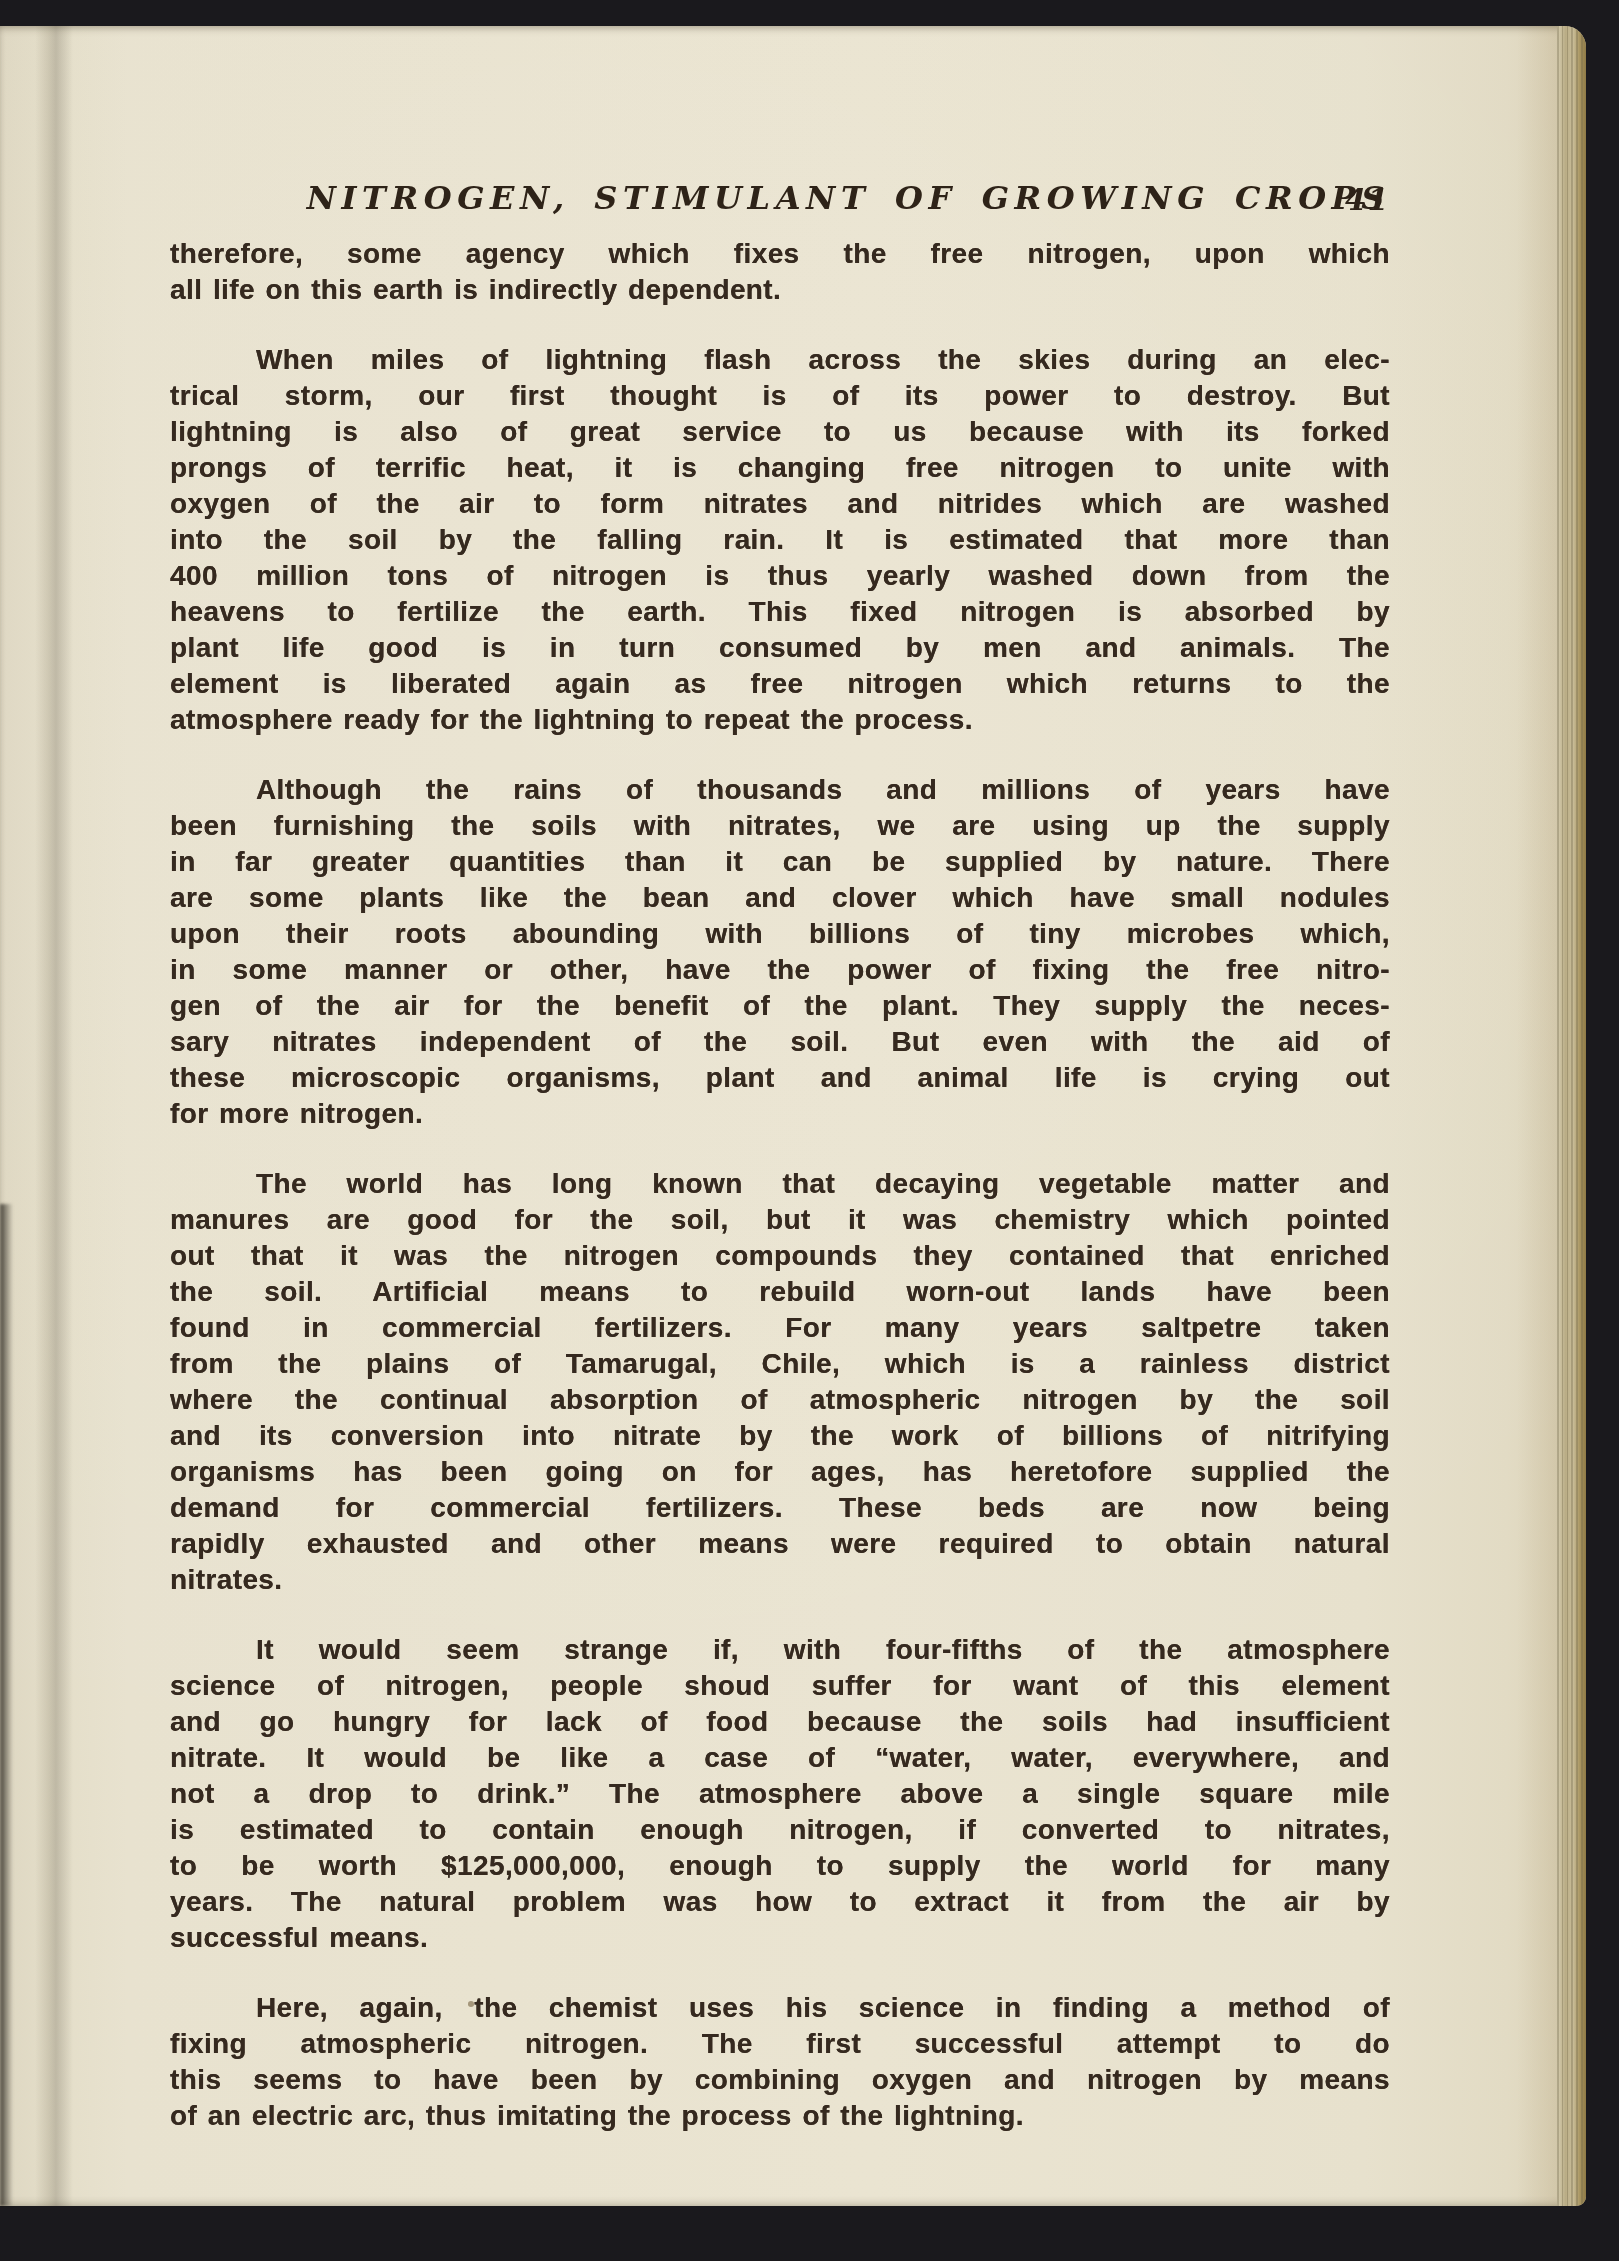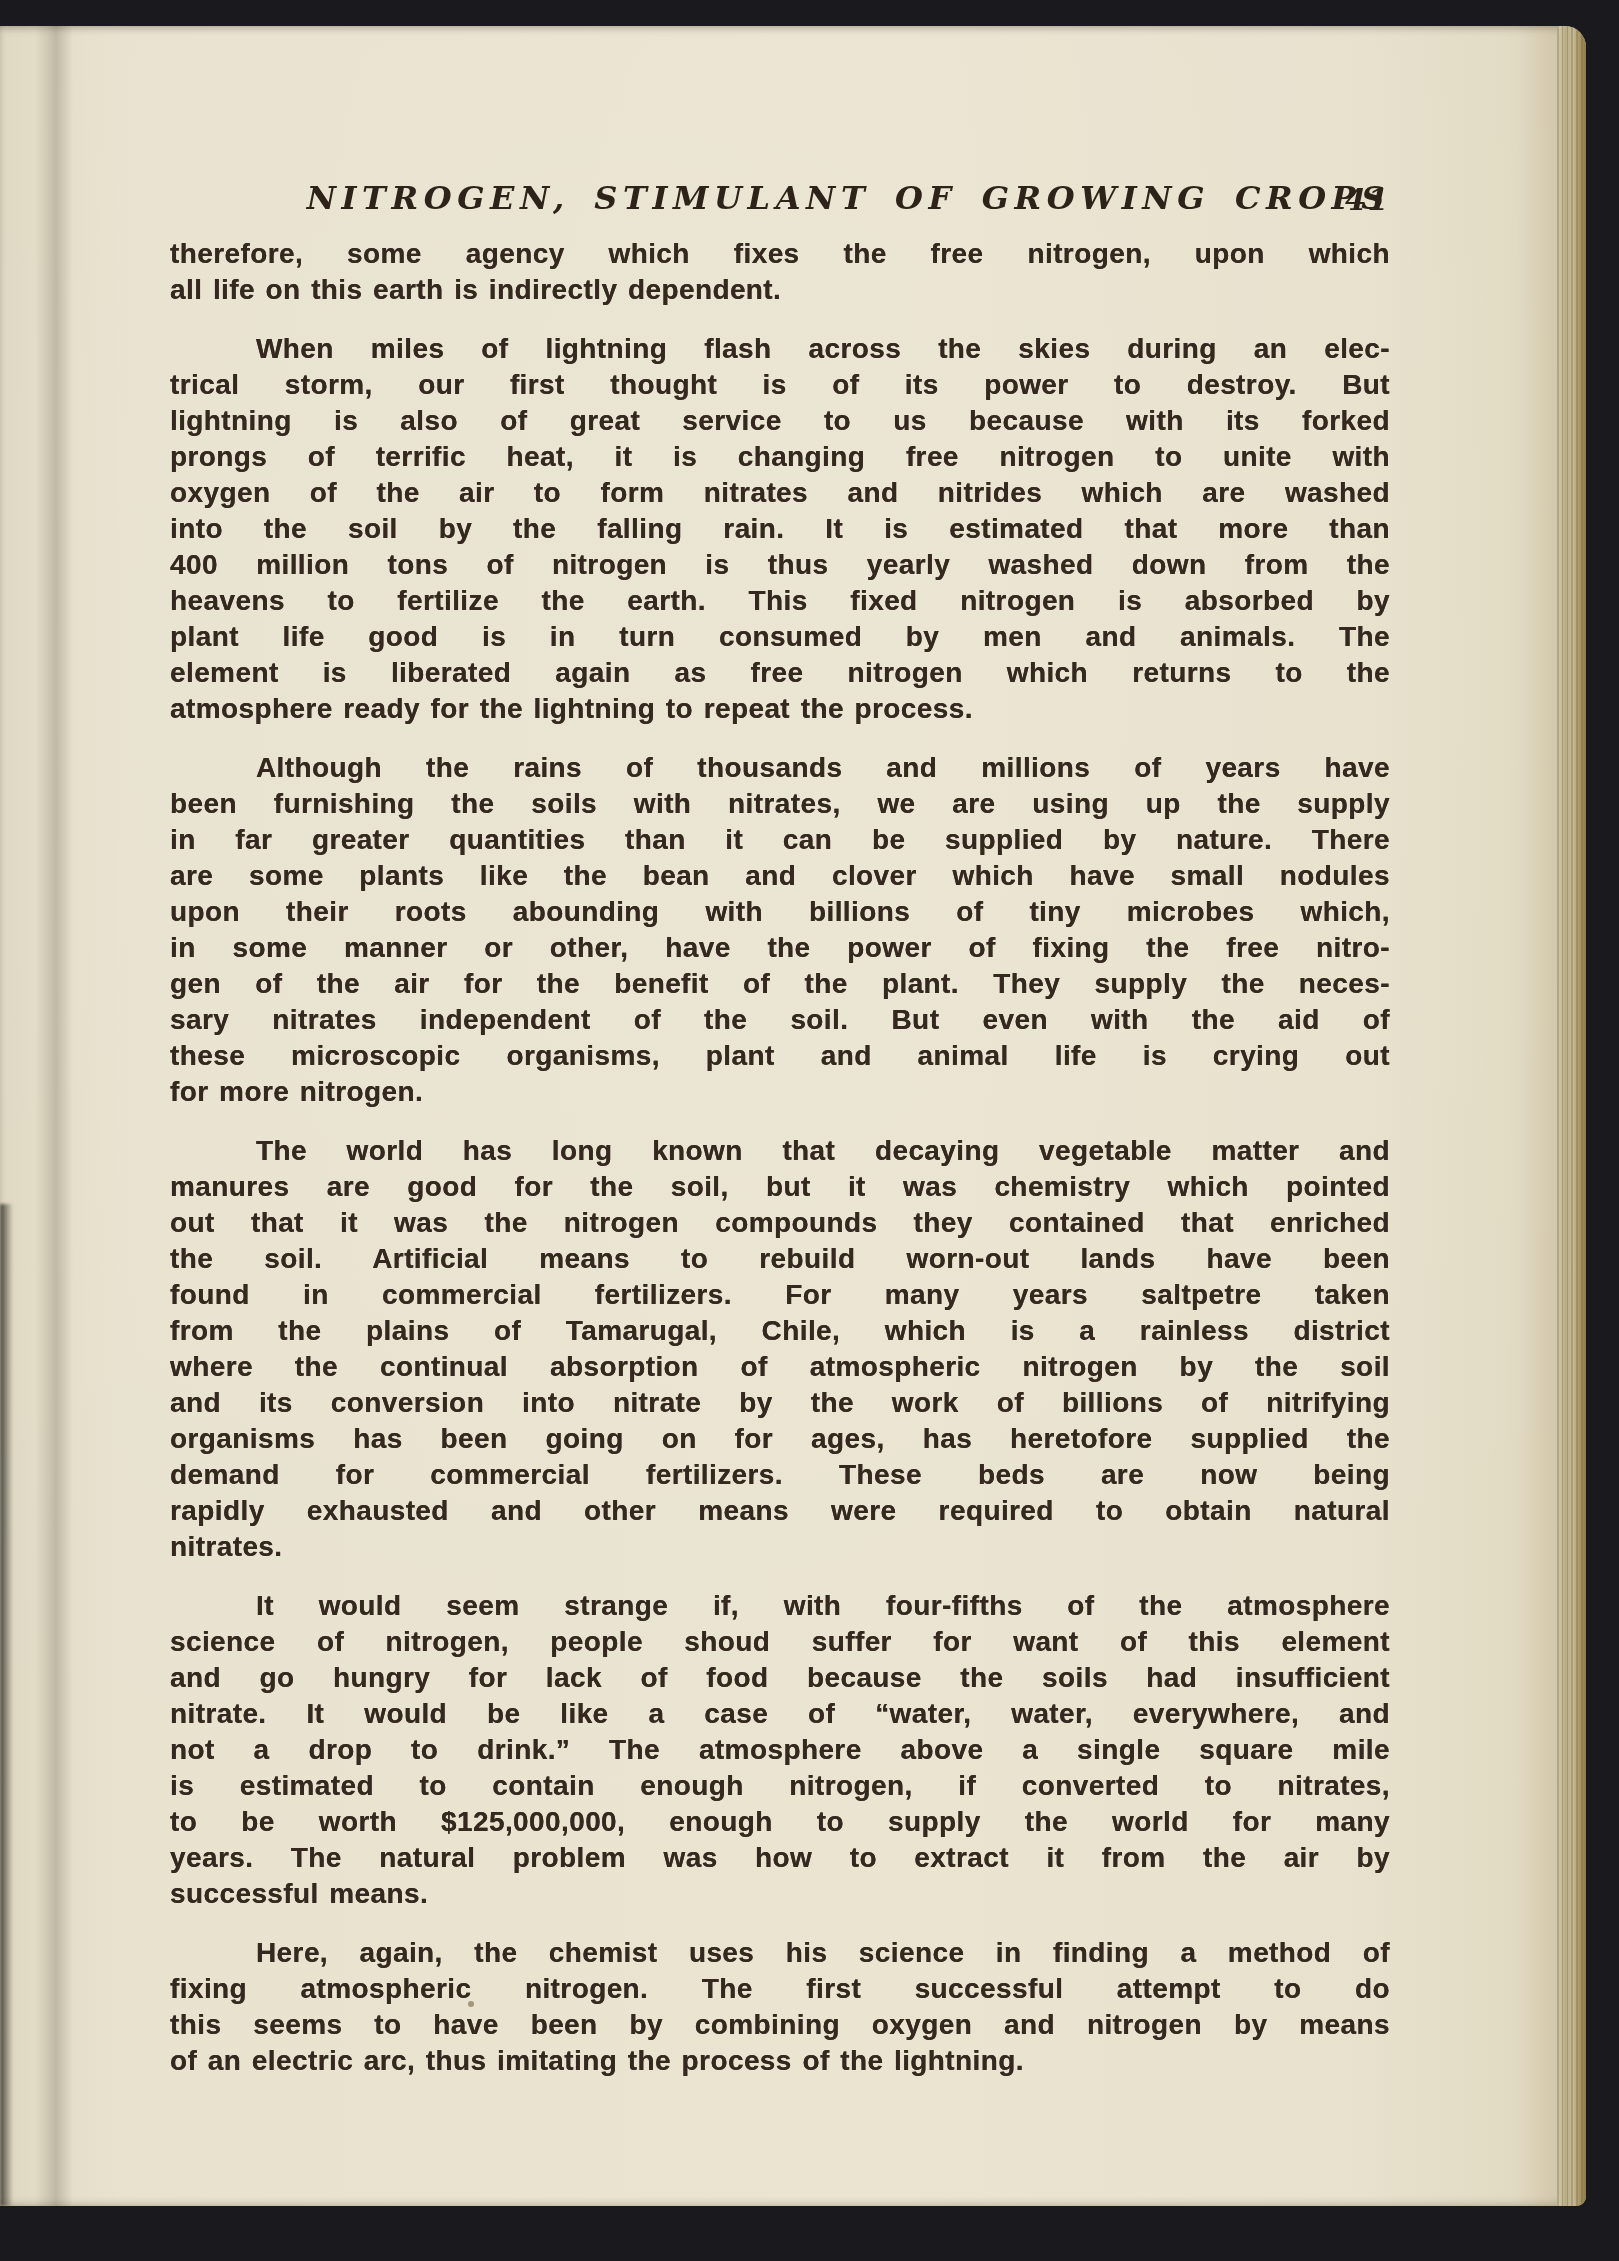--- a/index.html
+++ b/index.html
@@ -108,21 +108,21 @@
     font-family: Liberation Sans, sans-serif;
     font-weight: bold;
     font-size: 28px;
     line-height: 36px;
     color: #35291f;
     letter-spacing: 0.4px;
     word-spacing: 2.4px;
     text-shadow: 0 0 0.4px rgba(53,41,31,0.85);
   }
 
-  .para + .para { margin-top: 23px; }
+  .para + .para { margin-top: 34px; }
   .line { text-align: justify; text-align-last: justify; }
   .line.last { text-align-last: left; }
   .para.indent .line.first { text-indent: 86px; }
 
   
   .speck {
     position: absolute;
     left: 468px; top: 1975px;
     width: 6.4px; height: 5.6px;
     border-radius: 50%;

